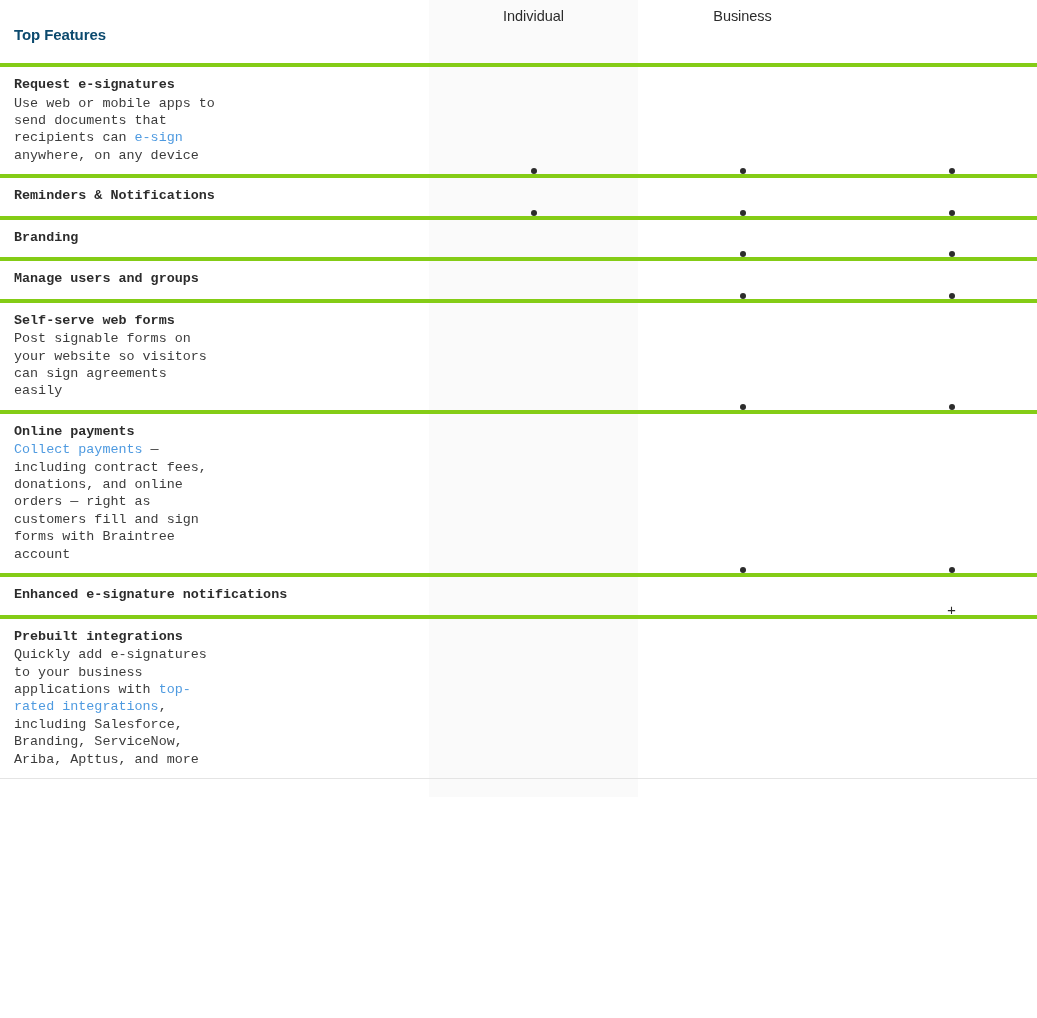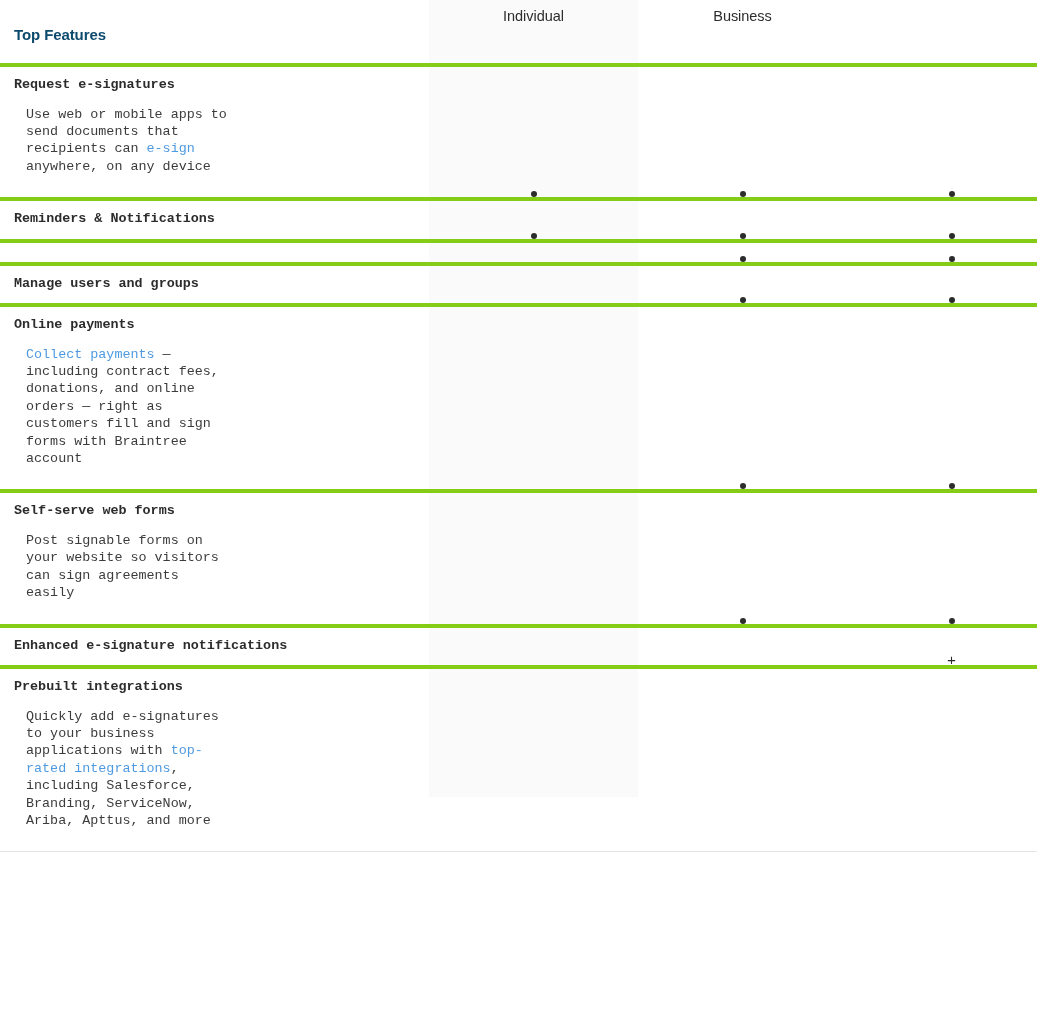--- a/index.html
+++ b/index.html
@@ -90,21 +90,21 @@
     font-weight: 700;
     color: #2c2c2c;
     line-height: 17.5px;
     margin: 0 0 1px 0;
   }
   .feature-desc {
     font-size: 13.4px;
     font-weight: 400;
     color: #3c3c3c;
     line-height: 17.4px;
-    margin: 12px;
+    margin: 0;
     max-width: 205px;
   }
   .feature-desc a,
   .link {
     color: #4e9ae0;
     text-decoration: none;
   }
 
   .mark-cell {
     width: 209px;
@@ -177,34 +177,50 @@
           </div>
           <div class="mark-cell">
             <span class="mark-dot"></span>
           </div>
           <div class="mark-cell">
             <span class="mark-dot"></span>
           </div>
         </div>
         <div class="feature-row">
           <div class="feature-cell">
+            <div class="feature-name">Branding</div>
           </div>
           <div class="mark-cell">
             <span class="mark-empty"></span>
           </div>
           <div class="mark-cell">
             <span class="mark-dot"></span>
           </div>
           <div class="mark-cell">
             <span class="mark-dot"></span>
           </div>
         </div>
         <div class="feature-row">
           <div class="feature-cell">
             <div class="feature-name">Manage users and groups</div>
+          </div>
+          <div class="mark-cell">
+            <span class="mark-empty"></span>
+          </div>
+          <div class="mark-cell">
+            <span class="mark-dot"></span>
+          </div>
+          <div class="mark-cell">
+            <span class="mark-dot"></span>
+          </div>
+        </div>
+        <div class="feature-row">
+          <div class="feature-cell">
+            <div class="feature-name">Self-serve web forms</div>
+            <p class="feature-desc"><span>Post signable forms on your website so visitors can sign agreements easily</span></p>
           </div>
           <div class="mark-cell">
             <span class="mark-empty"></span>
           </div>
           <div class="mark-cell">
             <span class="mark-dot"></span>
           </div>
           <div class="mark-cell">
             <span class="mark-dot"></span>
           </div>
@@ -219,35 +235,20 @@
           </div>
           <div class="mark-cell">
             <span class="mark-dot"></span>
           </div>
           <div class="mark-cell">
             <span class="mark-dot"></span>
           </div>
         </div>
         <div class="feature-row">
           <div class="feature-cell">
-            <div class="feature-name">Self-serve web forms</div>
-            <p class="feature-desc"><span>Post signable forms on your website so visitors can sign agreements easily</span></p>
-          </div>
-          <div class="mark-cell">
-            <span class="mark-empty"></span>
-          </div>
-          <div class="mark-cell">
-            <span class="mark-dot"></span>
-          </div>
-          <div class="mark-cell">
-            <span class="mark-dot"></span>
-          </div>
-        </div>
-        <div class="feature-row">
-          <div class="feature-cell">
             <div class="feature-name">Enhanced e-signature notifications</div>
           </div>
           <div class="mark-cell">
             <span class="mark-empty"></span>
           </div>
           <div class="mark-cell">
             <span class="mark-empty"></span>
           </div>
           <div class="mark-cell">
             <span class="mark-plus">+</span>

